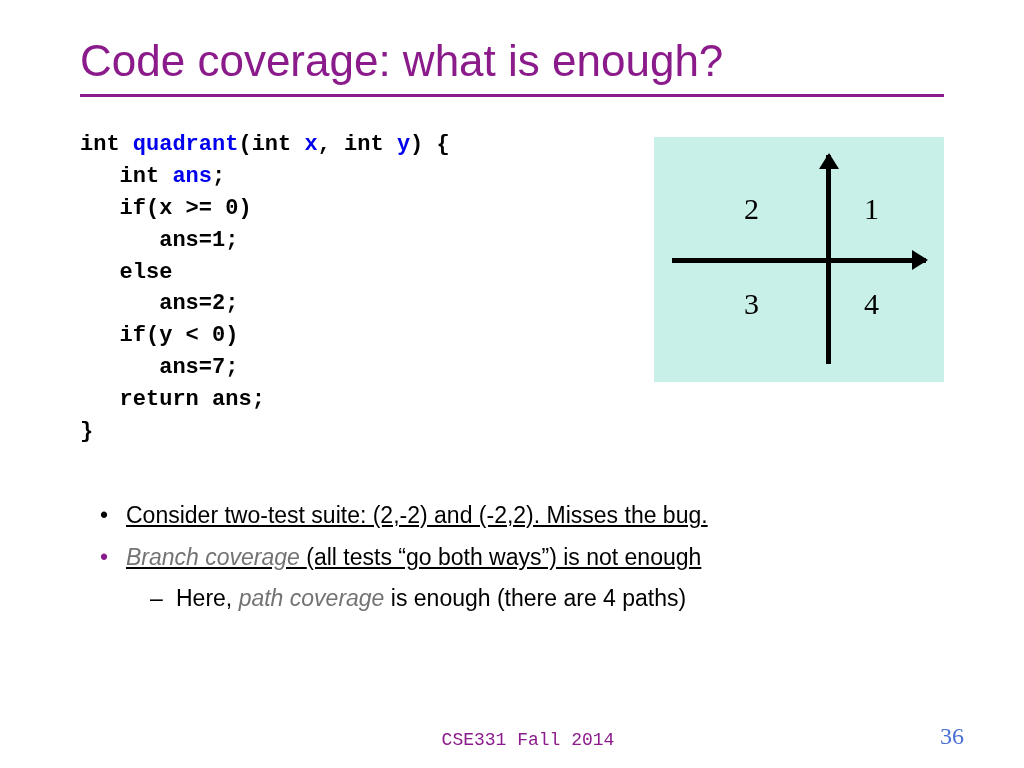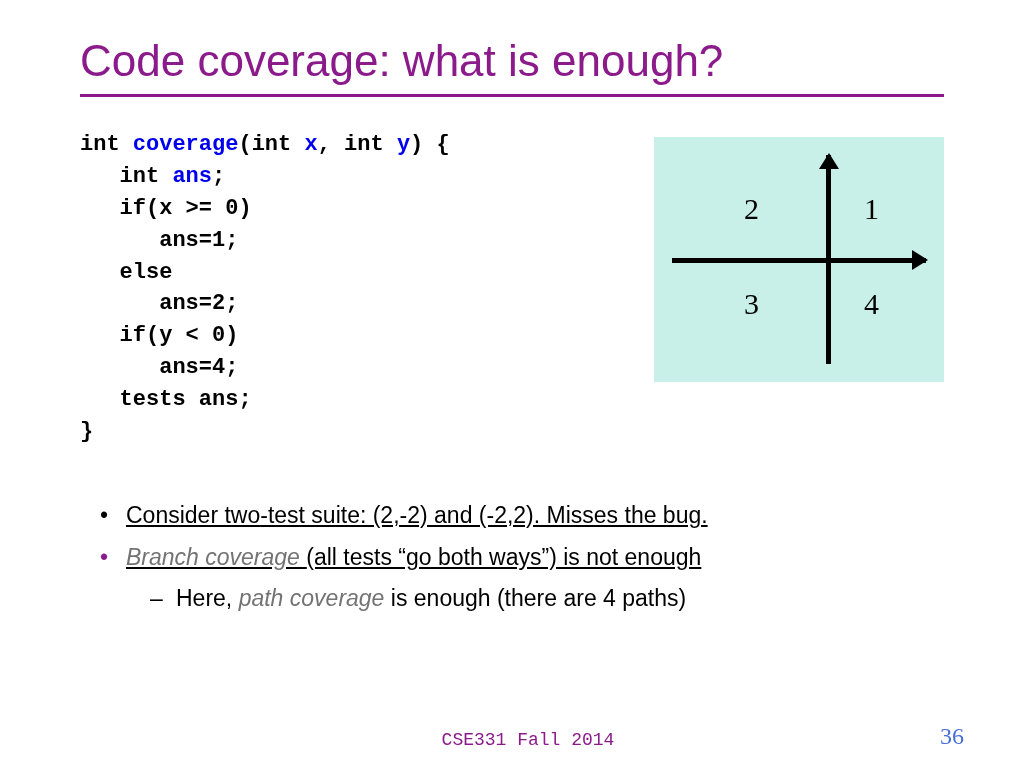--- a/index.html
+++ b/index.html
@@ -153,29 +153,29 @@
 </style>
 </head>
 <body>
 
 <div class="slide">
 
   <h1 class="title">Code coverage: what is enough?</h1>
   <hr class="title-rule">
 
   <div class="content-row">
-    <div class="code-block"><span>int </span><span class="kw-blue">coverage</span><span>(int </span><span class="kw-blue">x</span><span>, int </span><span class="kw-blue">y</span><span>) {</span>
+    <div class="code-block"><span>int </span><span class="kw-blue">quadrant</span><span>(int </span><span class="kw-blue">x</span><span>, int </span><span class="kw-blue">y</span><span>) {</span>
 <span>   int </span><span class="kw-blue">ans</span><span>;</span>
 <span>   if(x &gt;= 0)</span>
 <span>      ans=1;</span>
 <span>   else</span>
 <span>      ans=2;</span>
 <span>   if(y &lt; 0)</span>
-<span>      ans=4;</span>
-<span>   tests ans;</span>
+<span>      ans=7;</span>
+<span>   return ans;</span>
 <span>}</span></div>
 
     <div class="quadrant-diagram">
       <div class="axis-h"></div>
       <div class="axis-v"></div>
       <div class="qlabel q1">1</div>
       <div class="qlabel q2">2</div>
       <div class="qlabel q3">3</div>
       <div class="qlabel q4">4</div>
     </div>

